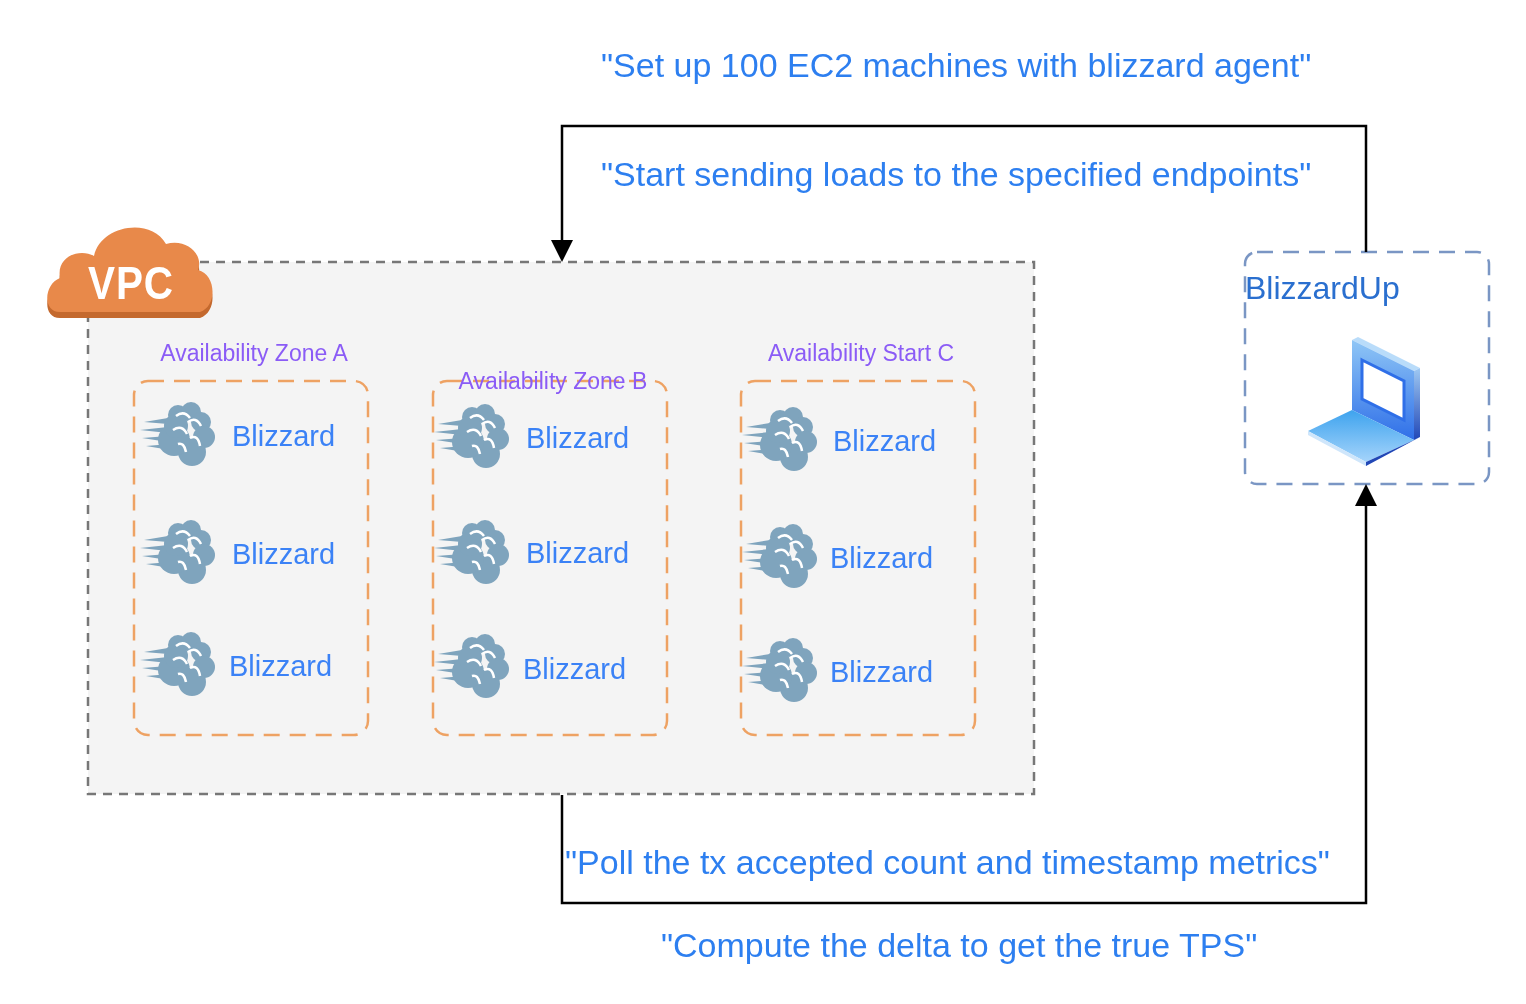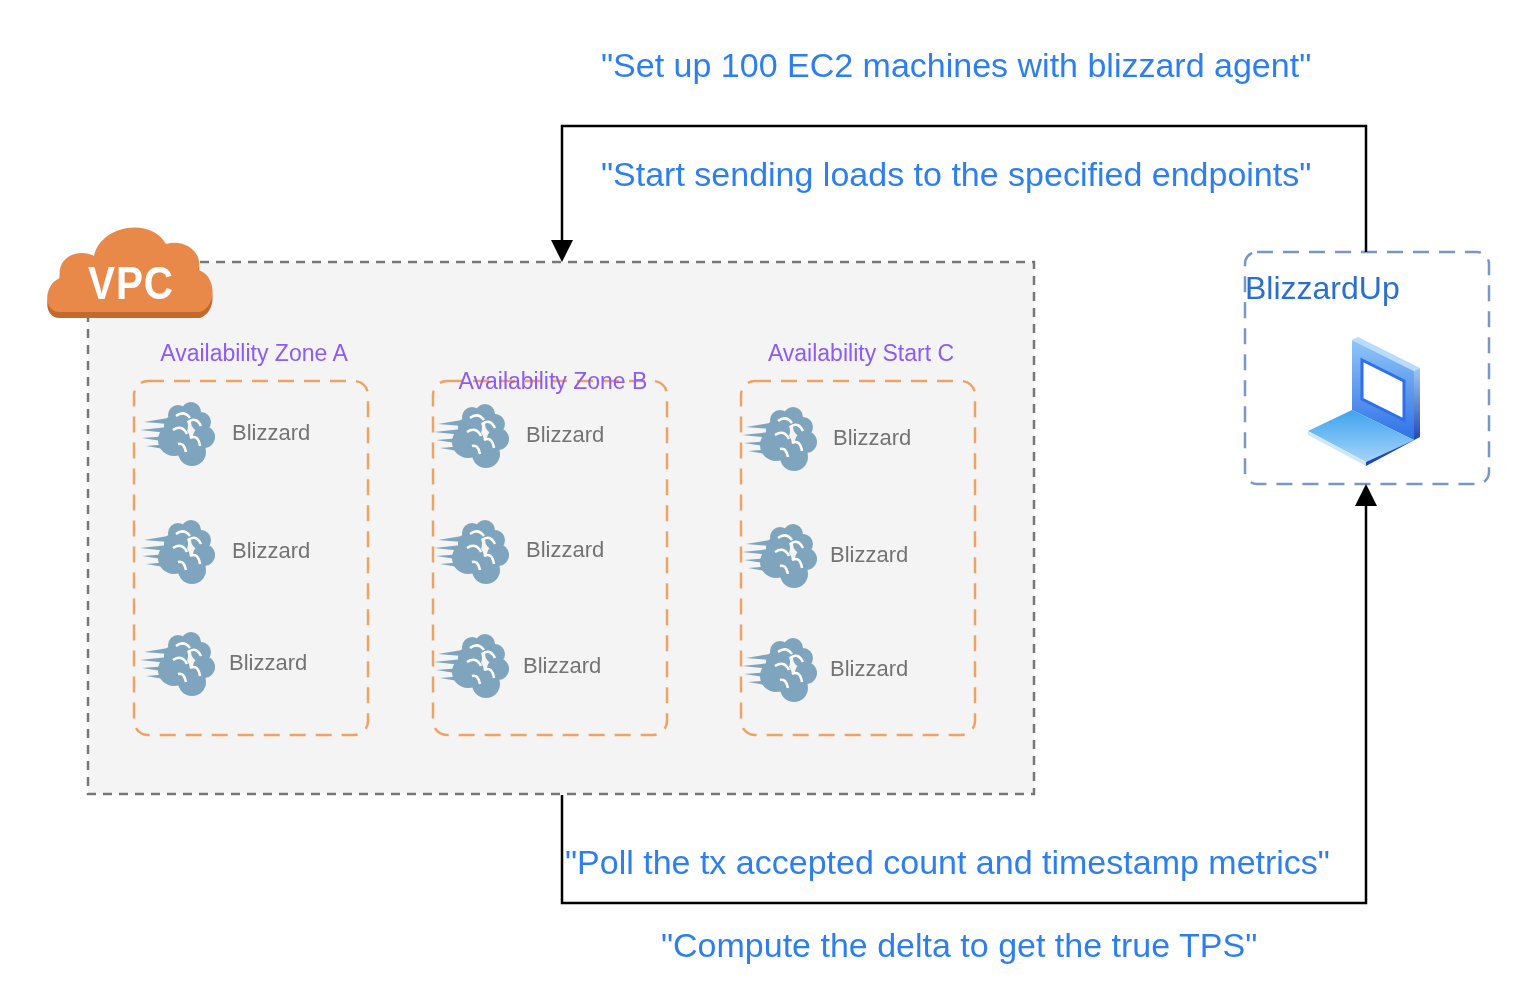--- a/index.html
+++ b/index.html
@@ -1,21 +1,21 @@
 <!DOCTYPE html>
 <html><head>
 <meta charset="utf-8">
 <style>
   html, body { margin: 0; padding: 0; background: #ffffff; }
   body { width: 1526px; height: 1004px; position: relative; overflow: hidden;
          font-family: "Liberation Sans", sans-serif; }
   .abs { position: absolute; }
   .label-blue { color: #2d7ff0; font-size: 34px; white-space: nowrap; }
   .zone-title { color: #8b5cf6; font-size: 23px; white-space: nowrap; text-align: center; }
-  .node-text { color: #737373; font-size: 22px; white-space: nowrap; }
+  .node-text { color: #3b82f6; font-size: 29px; white-space: nowrap; }
   svg { position: absolute; left: 0; top: 0; }
 </style>
 </head>
 <body>
 
 <svg width="1526" height="1004" viewBox="0 0 1526 1004">
   <defs>
     <linearGradient id="lapBase" x1="0" y1="0" x2="0" y2="1">
       <stop offset="0" stop-color="#3ea3ee"></stop>
       <stop offset="1" stop-color="#a5d4fb"></stop>

